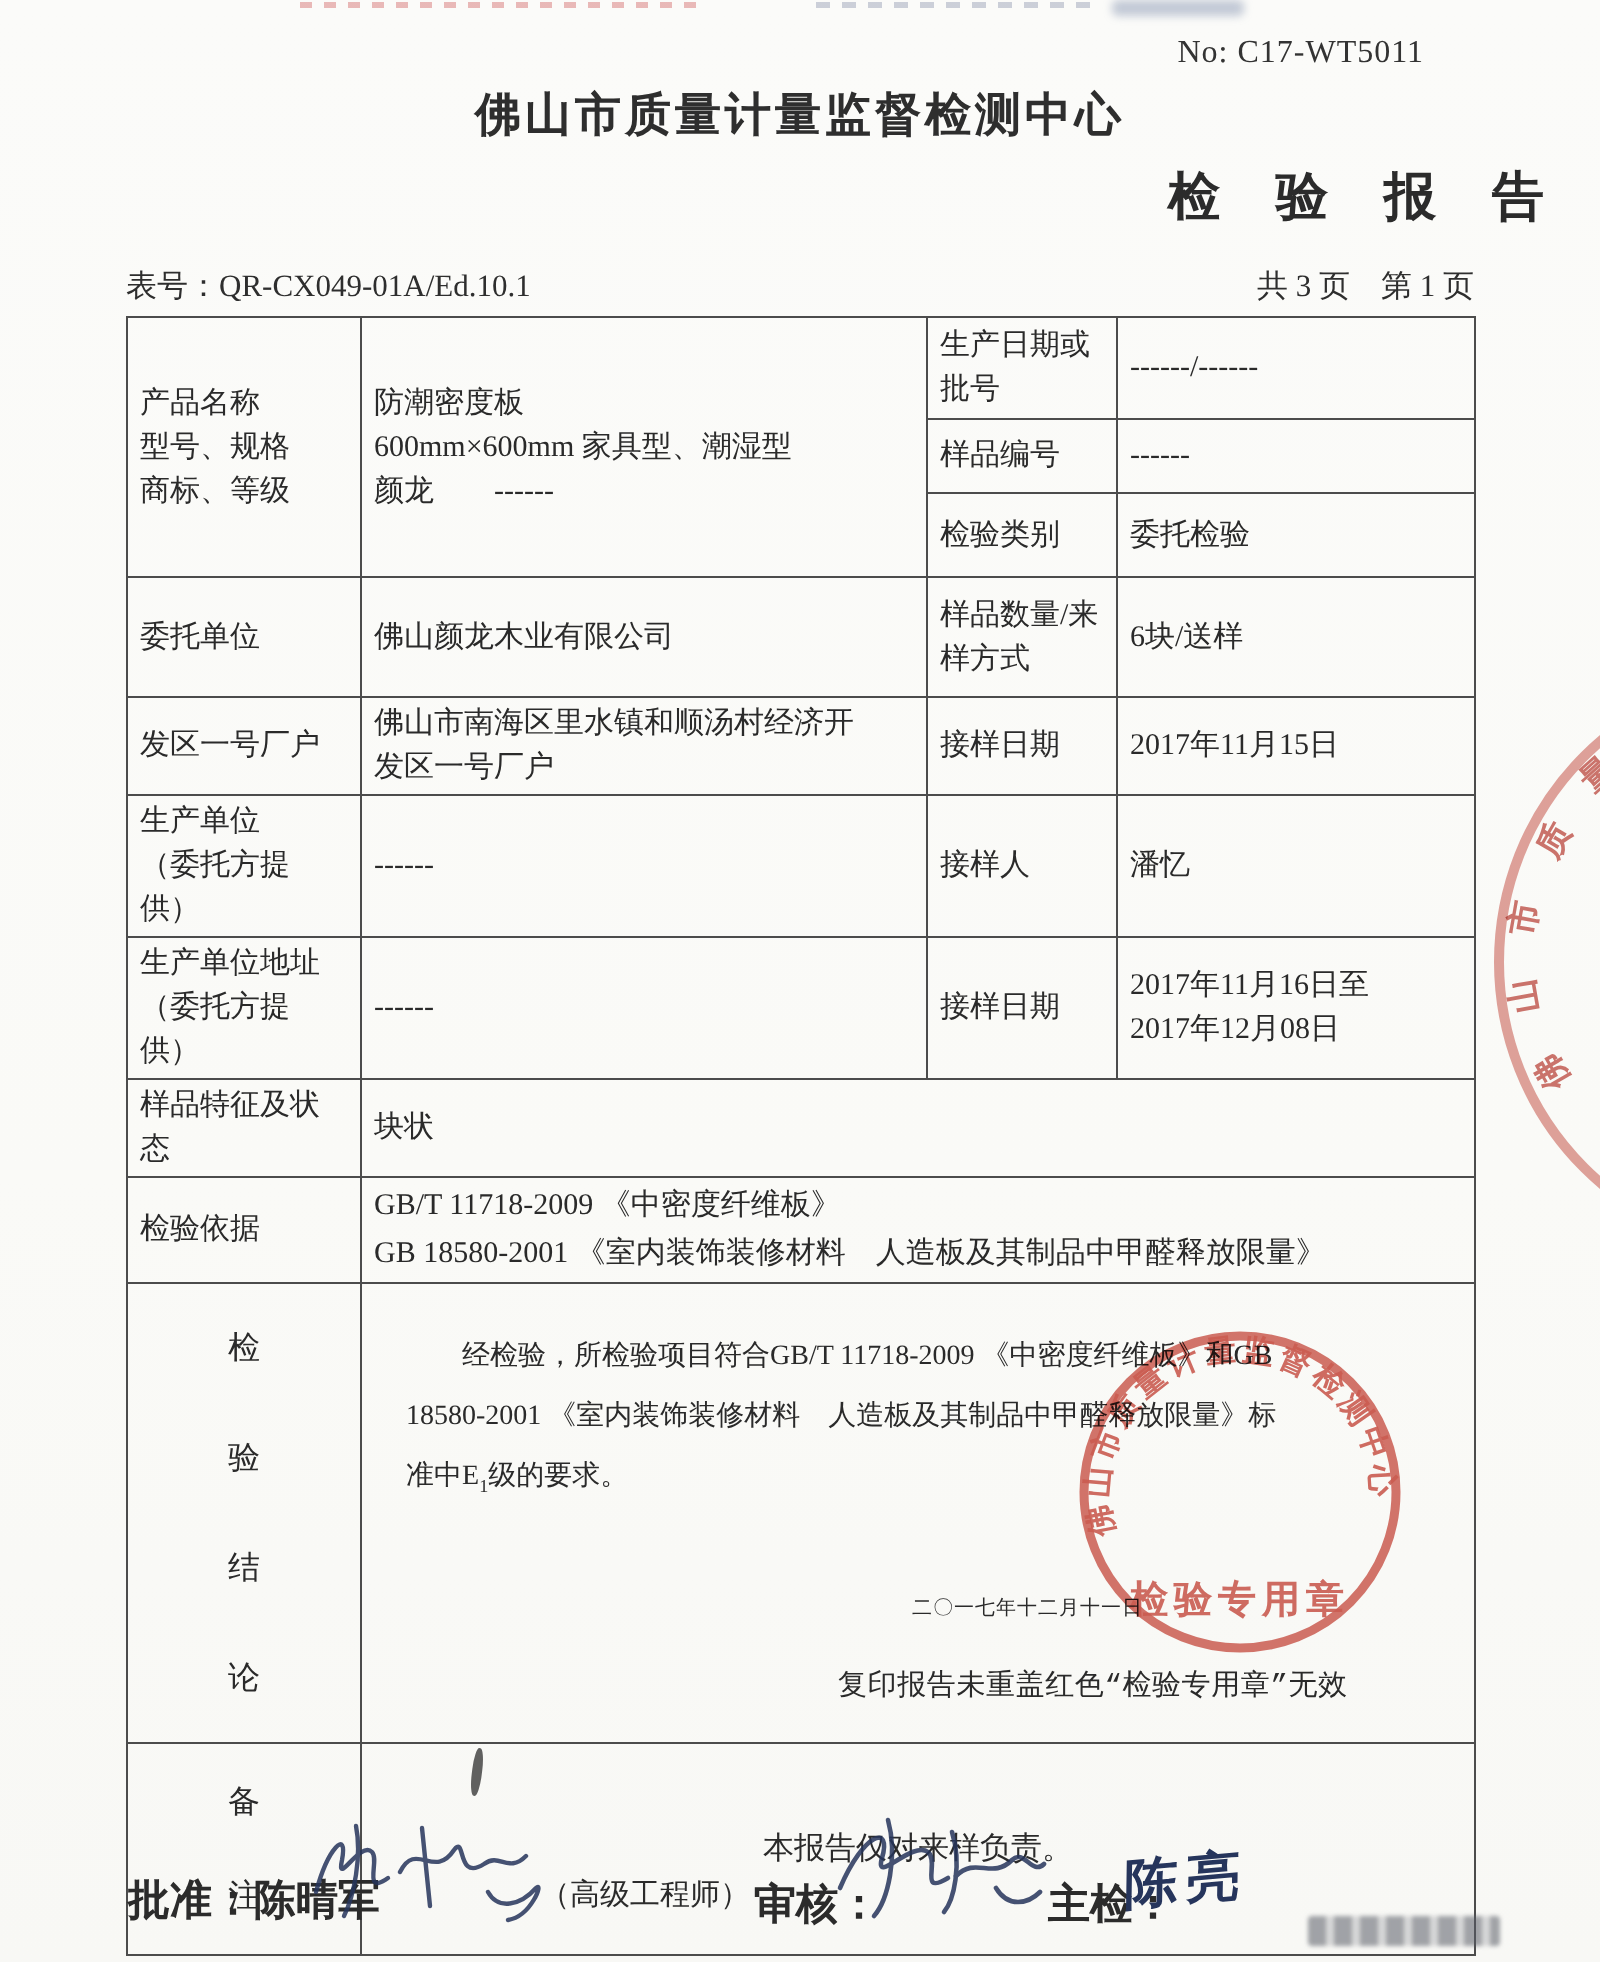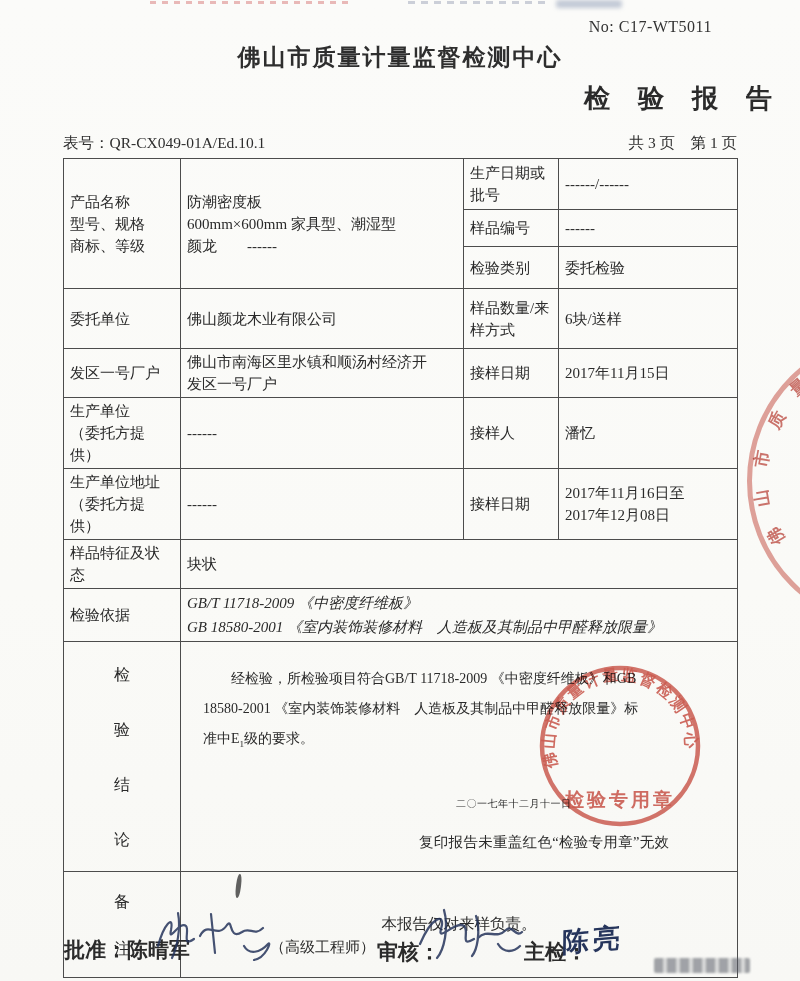--- a/index.html
+++ b/index.html
@@ -23,27 +23,27 @@
   table.report td{border:1px solid #4c4c4c;vertical-align:middle;padding:2px 6px;
     overflow:hidden;}
   td.lbl{line-height:22px;}
   td.val{text-align:left;padding-left:10px;line-height:22px;}
   .pre{white-space:pre-line;}
   .center{text-align:center;}
   .cell-product{line-height:33px;}
   td.vlabel{text-align:center;font-size:16px;}
   .vlabel-conclusion{line-height:55px;}
   .vlabel-remarks{line-height:47px;}
-  .basis-line{line-height:24px;white-space:nowrap;font-style:italic;}
+  .basis-line{line-height:24px;white-space:nowrap;}
   .conclusion-cell{position:relative;vertical-align:top !important;}
   .conclusion-text{padding:20px 22px 0 16px;line-height:30px;font-size:14px;
     text-indent:2em;white-space:pre-line;}
   .conclusion-text sub{font-size:.65em;}
   .conclusion-date{position:absolute;left:275px;top:155px;font-size:10px;letter-spacing:.5px;}
-  .conclusion-note{position:absolute;left:238px;top:191px;font-size:14.5px;letter-spacing:.3px;}
+  .conclusion-note{position:absolute;left:238px;top:191px;font-size:14.5px;letter-spacing:.3px;font-family:Liberation Mono, monospace;}
   .remarks-cell{text-align:center;font-size:15.5px;}
   
   .stamp-svg{position:absolute;left:535px;top:660px;mix-blend-mode:multiply;opacity:.88;}
   .edge-stamp-circle{position:absolute;left:747px;top:333px;width:296px;height:296px;
     box-sizing:border-box;border:5px solid rgba(198,72,60,.5);border-radius:50%;
     mix-blend-mode:multiply;}
   .edge-char{position:absolute;font-size:17px;font-weight:700;color:rgba(185,58,48,.7);
     transform-origin:center;mix-blend-mode:multiply;}
   
   .sig-label{position:absolute;font-size:21px;font-weight:600;color:#2b2b2b;}

